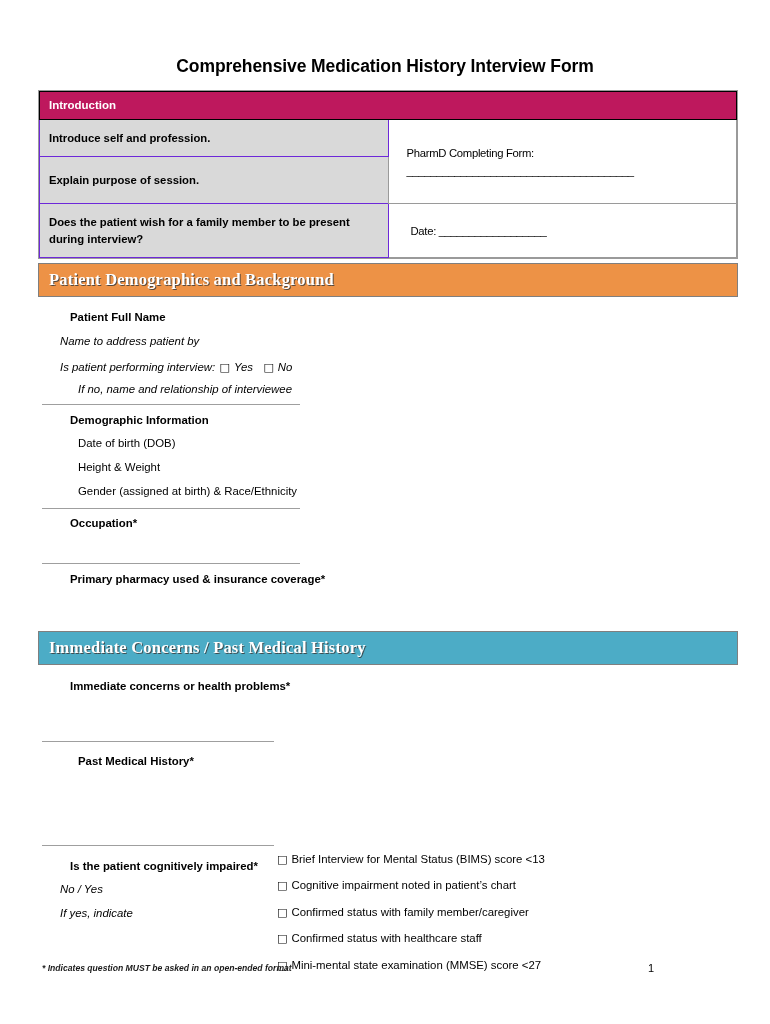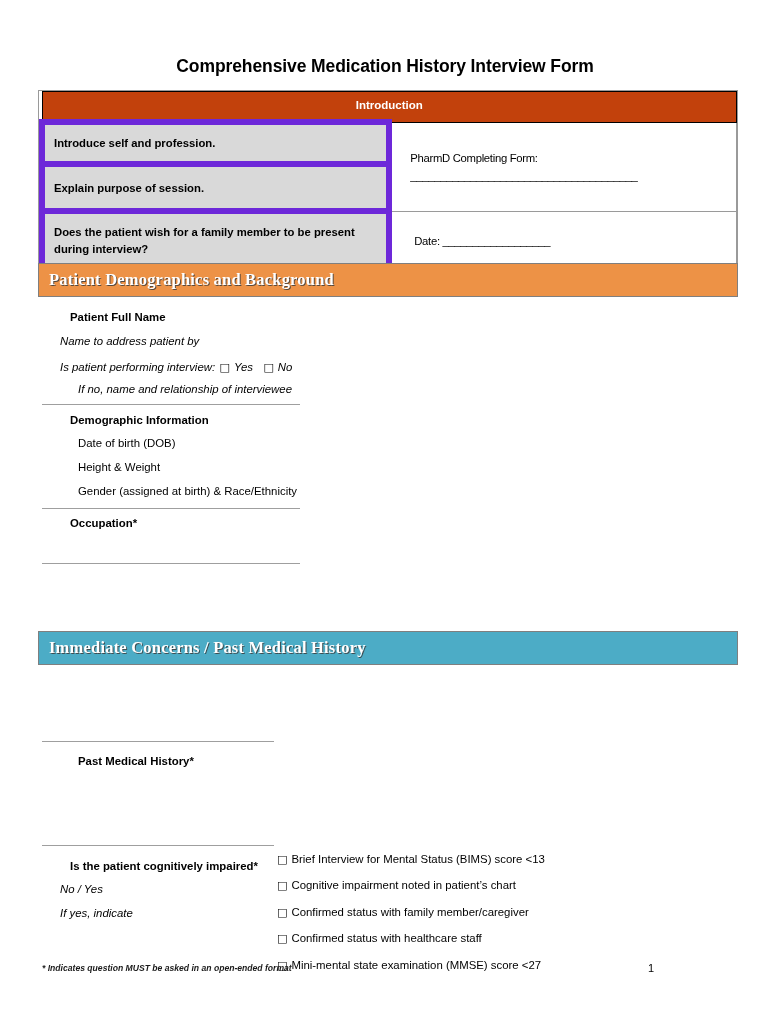--- a/index.html
+++ b/index.html
@@ -45,34 +45,33 @@
     width: 700px;
     border: 1px solid #9a9a9a;
     border-collapse: collapse;
   }
   .intro-table table {
     width: 100%;
     border-collapse: collapse;
     table-layout: fixed;
   }
   .intro-head-cell {
-    background: #c2410c;
+    background: #be185d;
     color: #ffffff;
     font-size: 11.5px;
     font-weight: bold;
     padding: 7px 9px 8px 9px;
     border: 1px solid #000;
-    text-align: center;
   }
   .intro-label-cell {
     background: #d9d9d9;
     font-size: 11.3px;
     font-weight: bold;
     padding: 10px 10px 10px 9px;
-    border: 6px solid #6d28d9;
+    border: 1px solid #6d28d9;
     vertical-align: middle;
     width: 262px;
     line-height: 1.45;
   }
   .intro-value-cell {
     background: #ffffff;
     border: 1px solid #9a9a9a;
     vertical-align: middle;
     padding: 6px 16px 6px 18px;
     font-size: 11.3px;
@@ -227,25 +226,27 @@
   <div class="blk q-plain ind2" style="left:42px; top:435px;">Date of birth (DOB)</div>
   <div class="blk q-plain ind2" style="left:42px; top:459px;">Height &amp; Weight</div>
   <div class="blk q-plain ind2" style="left:42px; top:483px;">Gender (assigned at birth) &amp; Race/Ethnicity</div>
 
   <div class="hr-rule" style="left:42px; top:508px; width:258px;"></div>
 
   <div class="blk q-bold" style="left:42px; top:515px;">Occupation*</div>
 
   <div class="hr-rule" style="left:42px; top:563px; width:258px;"></div>
 
+  <div class="blk q-bold" style="left:42px; top:571px;">Primary pharmacy used &amp; insurance coverage*</div>
 
   <div class="section-banner banner-teal">
     <span>Immediate Concerns / Past Medical History</span>
   </div>
 
+  <div class="blk q-bold" style="left:42px; top:678px;">Immediate concerns or health problems*</div>
 
   <div class="hr-rule" style="left:42px; top:741px; width:232px;"></div>
 
   <div class="blk q-bold" style="left:50px; top:753px;">Past Medical History*</div>
 
   <div class="hr-rule" style="left:42px; top:845px; width:232px;"></div>
 
   <div class="blk q-bold" style="left:42px; top:858px;">Is the patient cognitively impaired*</div>
   <div class="blk q-italic ind1" style="left:42px; top:881px;">No      /      Yes</div>
   <div class="blk q-italic ind1" style="left:42px; top:905px;">If yes, indicate</div>

